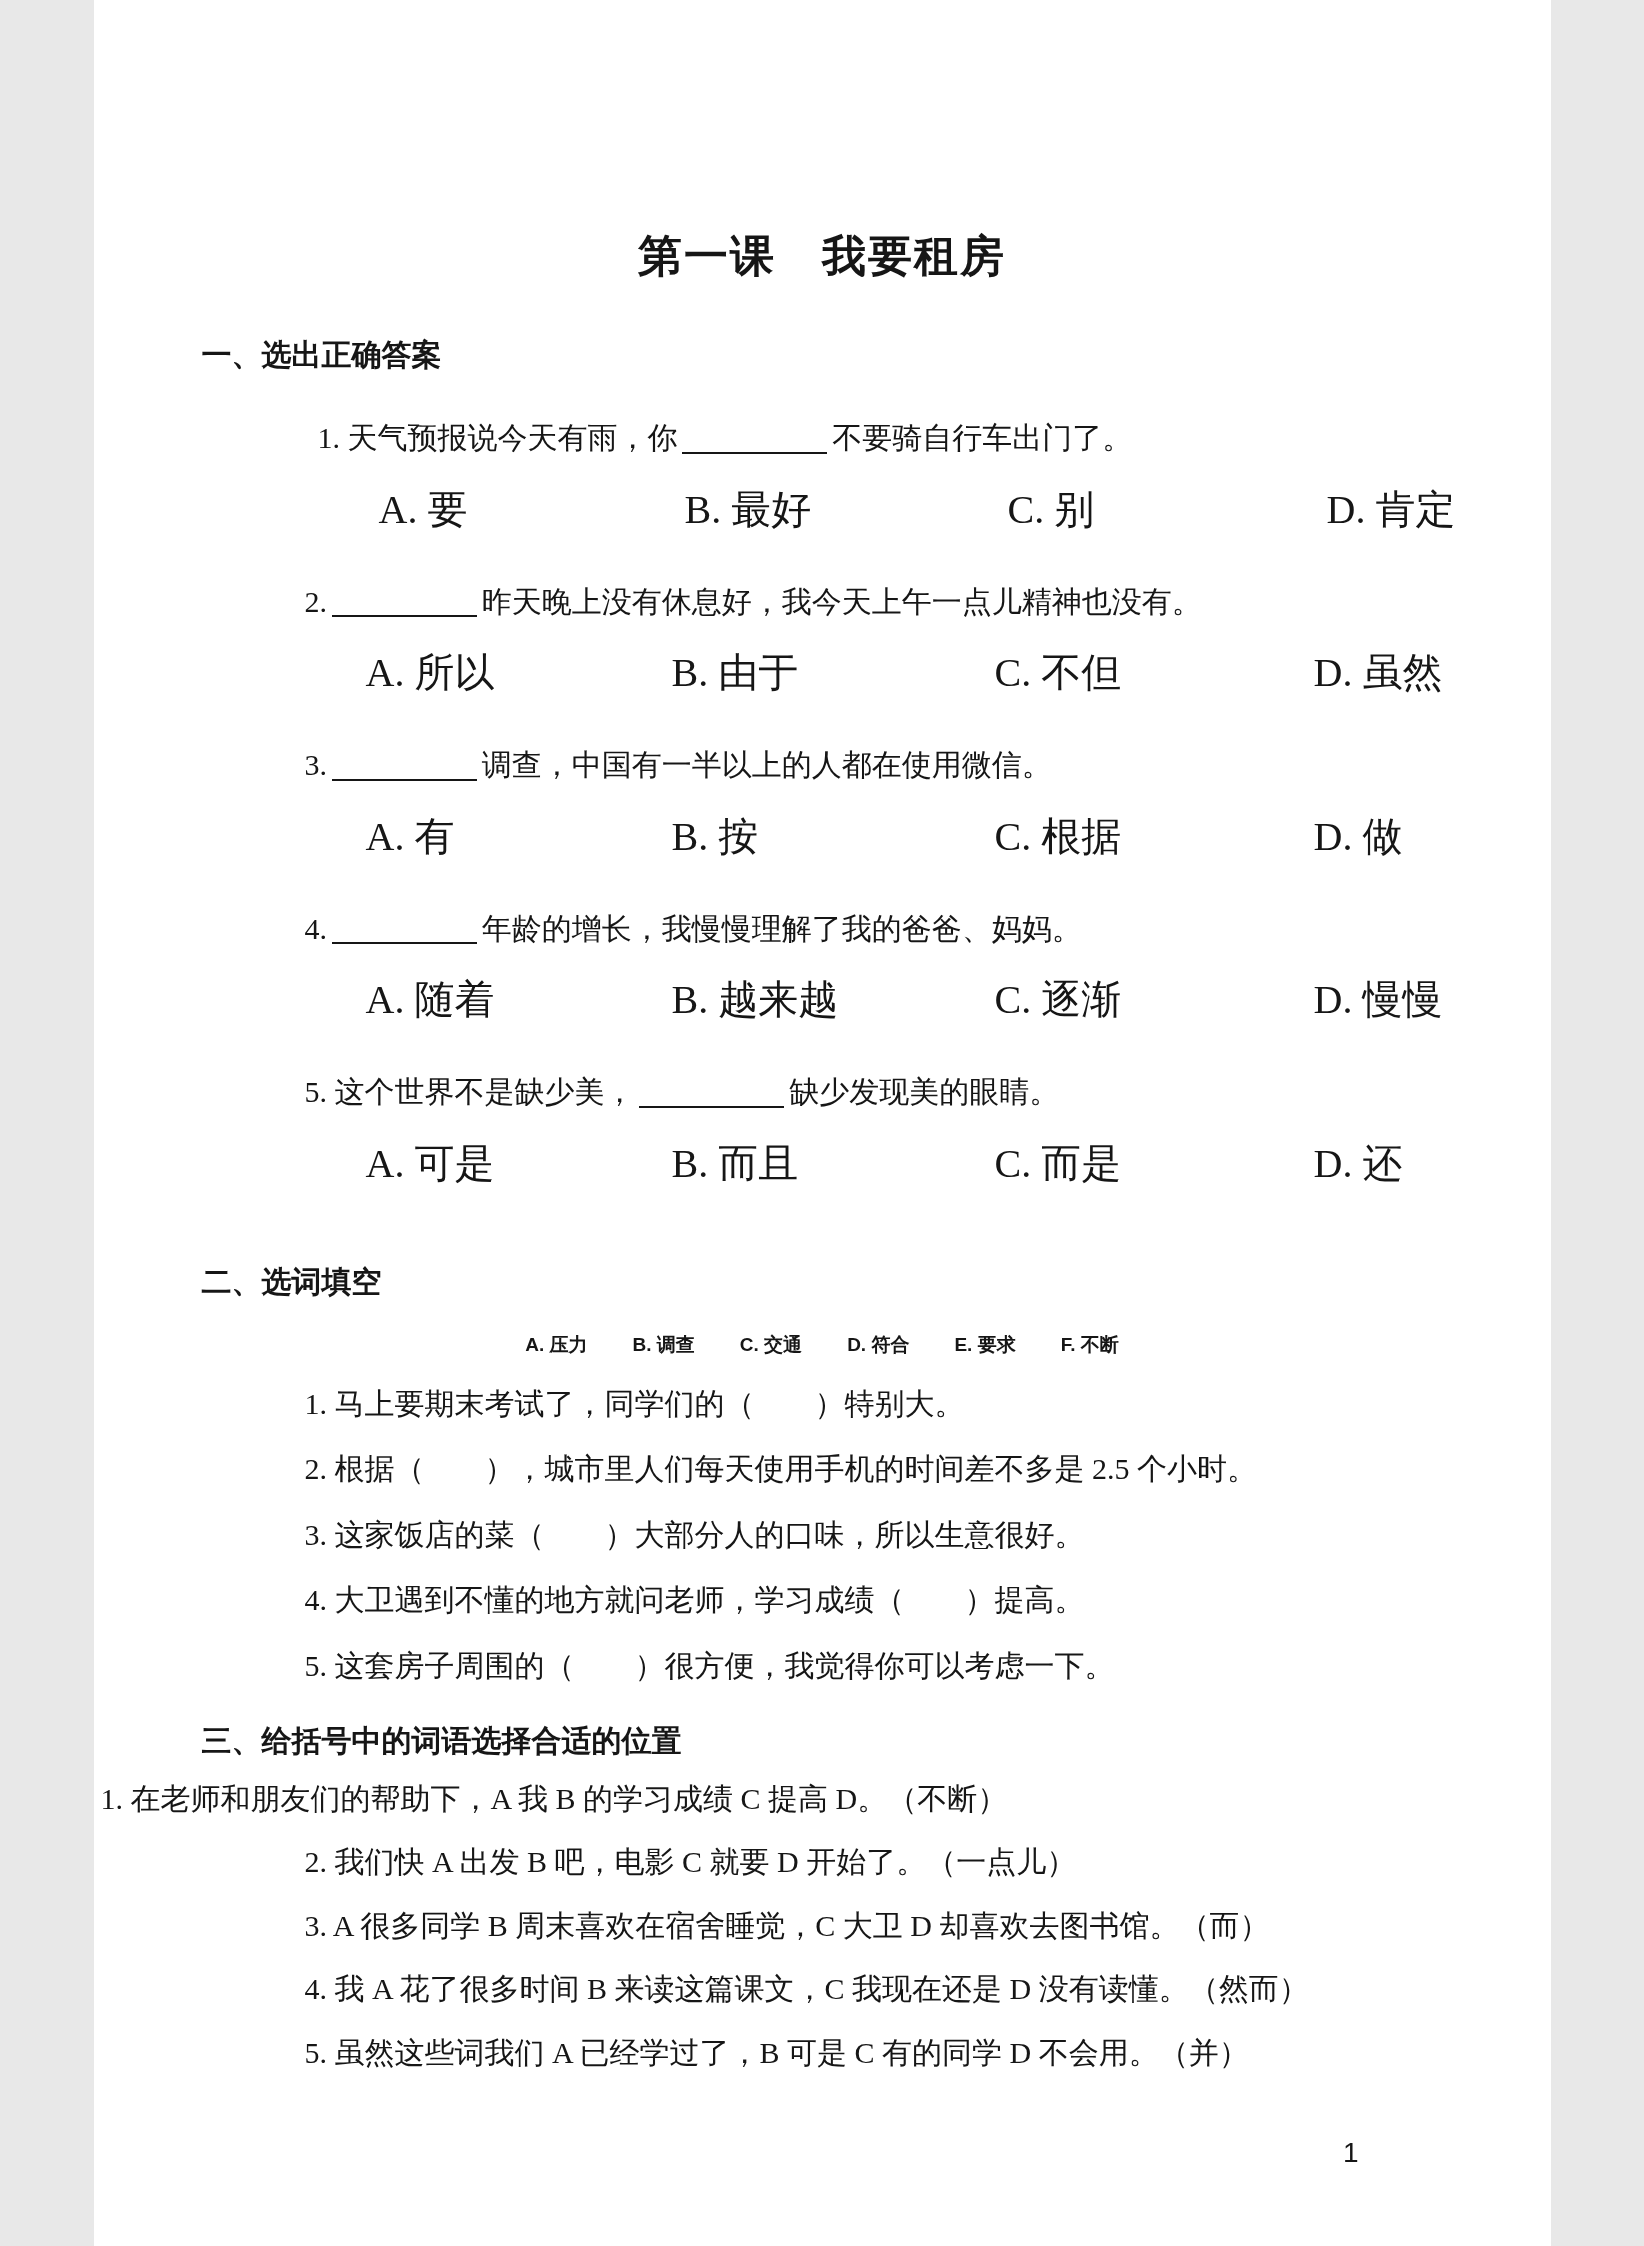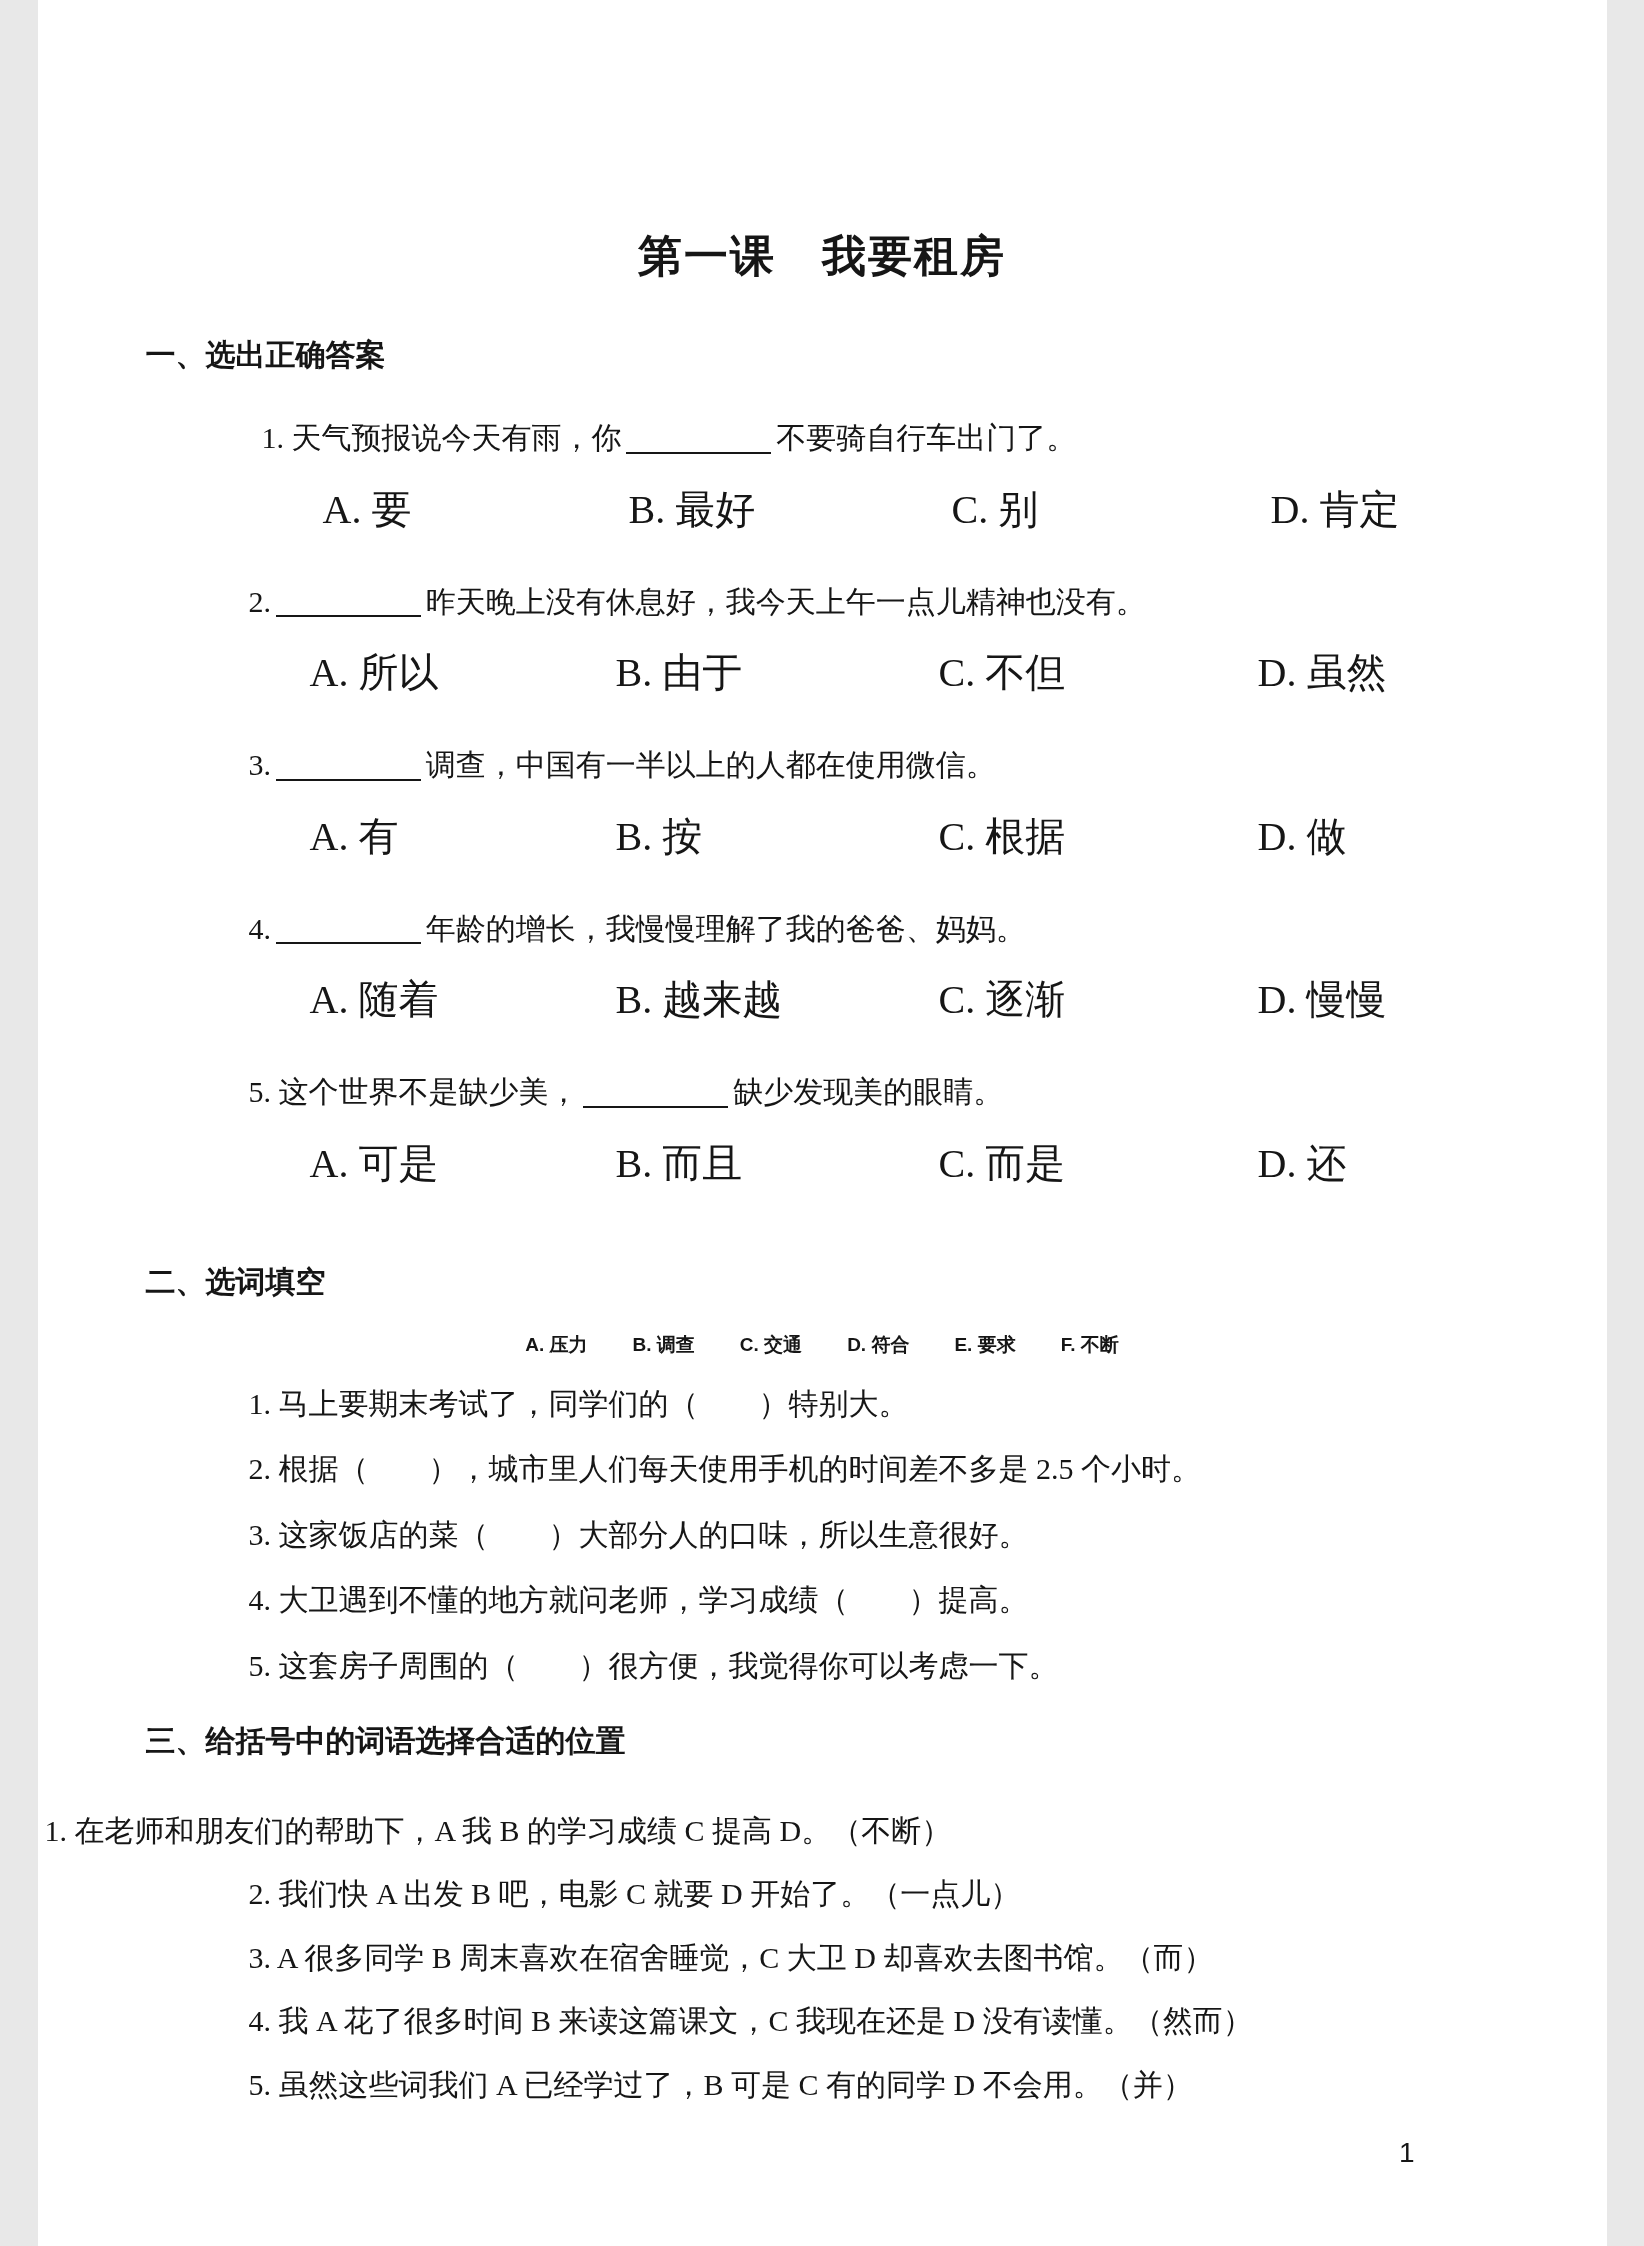--- a/index.html
+++ b/index.html
@@ -1,18 +1,18 @@
 <!DOCTYPE html>
 <html><head>
 <meta charset="utf-8">
 <style>
   html,body { margin:0; padding:0; background:#e8e8e8; }
   .page {
     position:relative;
-    width:1569px; height:2247px;
+    width:1457px; height:2247px;
     margin:0 auto;
     background:#ffffff;
     color:#161616;
     font-family:"Liberation Serif","DejaVu Serif",serif;
     overflow:hidden;
   }
   .title {
     margin:0;
     padding-top:231px;
     text-align:center;
@@ -72,21 +72,21 @@
     padding-left:211px;
     font-size:30px;
     line-height:1.15;
   }
   .posq {
     margin-top:29px;
     padding-left:211px;
     font-size:30px;
     line-height:1.15;
   }
-  .posq.first { margin-top:55px;padding-left:7px; }
+  .posq.first { margin-top:23px;padding-left:7px; }
   .page-number {
     position:absolute;
     right:192px;
     bottom:78px;
     font-size:28px;
     font-family:"Liberation Sans","DejaVu Sans",sans-serif;
   }
 </style>
 </head>
 <body>

